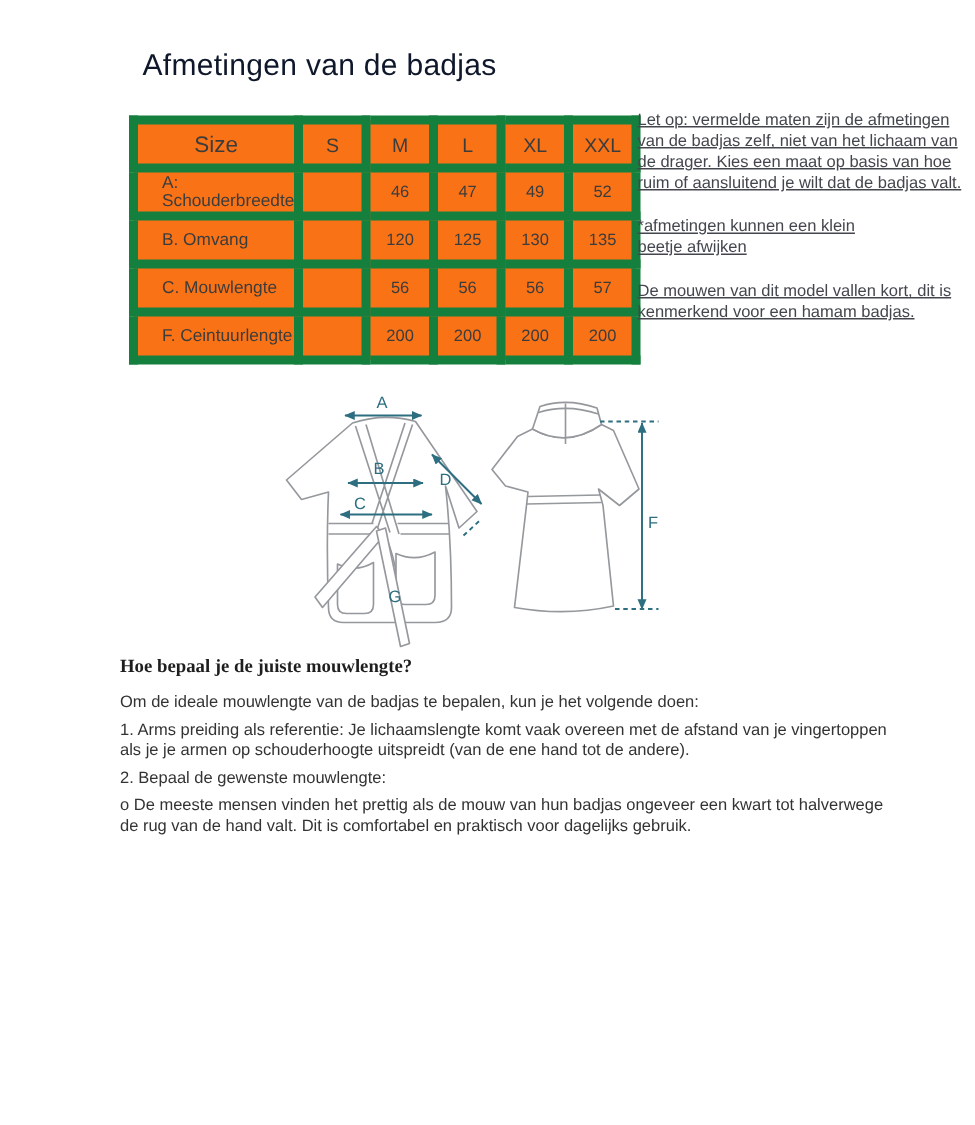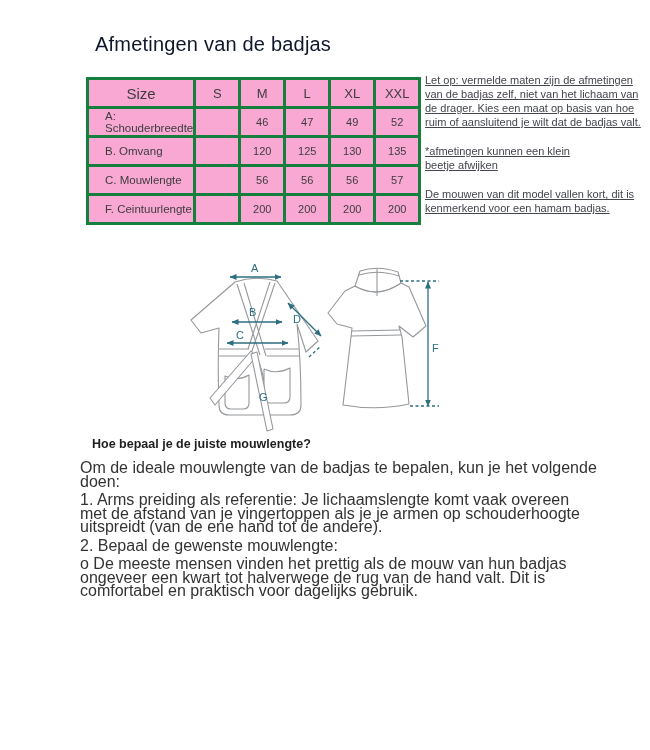--- a/index.html
+++ b/index.html
@@ -11,41 +11,41 @@
   .page-title{
     position:absolute;left:95px;top:33px;
     font-size:20px;font-weight:500;color:#0f172a;letter-spacing:.2px;
   }
   
   table.size-table{
     position:absolute;left:86px;top:77px;
     border-collapse:collapse;table-layout:fixed;
   }
   .size-table td,.size-table th{
-    border:3px solid #15803d;height:26px;padding:0;
-    vertical-align:middle;background:#f9a8d4;color:#3c3c3c;
+    border:6px solid #15803d;height:26px;padding:0;
+    vertical-align:middle;background:#f97316;color:#3c3c3c;
   }
   .size-table col.c-label{width:103px;}
   .size-table col.c-size{width:45px;}
   .size-table th.size-head{font-size:15px;font-weight:400;text-align:center;}
   .size-table th.col-head{font-size:13px;font-weight:400;text-align:center;}
   .size-table td.row-label{font-size:11.5px;text-align:left;padding-left:16px;}
   .size-table td.val{font-size:11px;text-align:center;}
   
   .side-note{
     position:absolute;left:425px;top:73px;width:221px;
     font-size:11px;line-height:14px;color:#43464d;text-decoration:underline;
   }
   .side-note p{margin:0 0 15px 0;}
   
   .diagram{position:absolute;left:185px;top:256px;width:270px;height:184px;}
   
   .guide{position:absolute;left:80px;top:437px;width:518px;color:#333;}
-  .guide h2{margin:0 0 10px 12px;font-size:12.5px;font-weight:700;color:#1e1e1e;}
-  .guide p{margin:0 0 5px 0;font-size:16px;line-height:13.5px;}
+  .guide h2{margin:0 0 10px 0;font-size:12.5px;font-weight:700;color:#1e1e1e;font-family:Liberation Serif, serif;}
+  .guide p{margin:0 0 5px 0;font-size:11px;line-height:13.5px;}
 </style>
 </head>
 <body>
 
 <div class="page">
 
   <div class="page-title">Afmetingen van de badjas</div>
 
   <table class="size-table">
     <colgroup>

